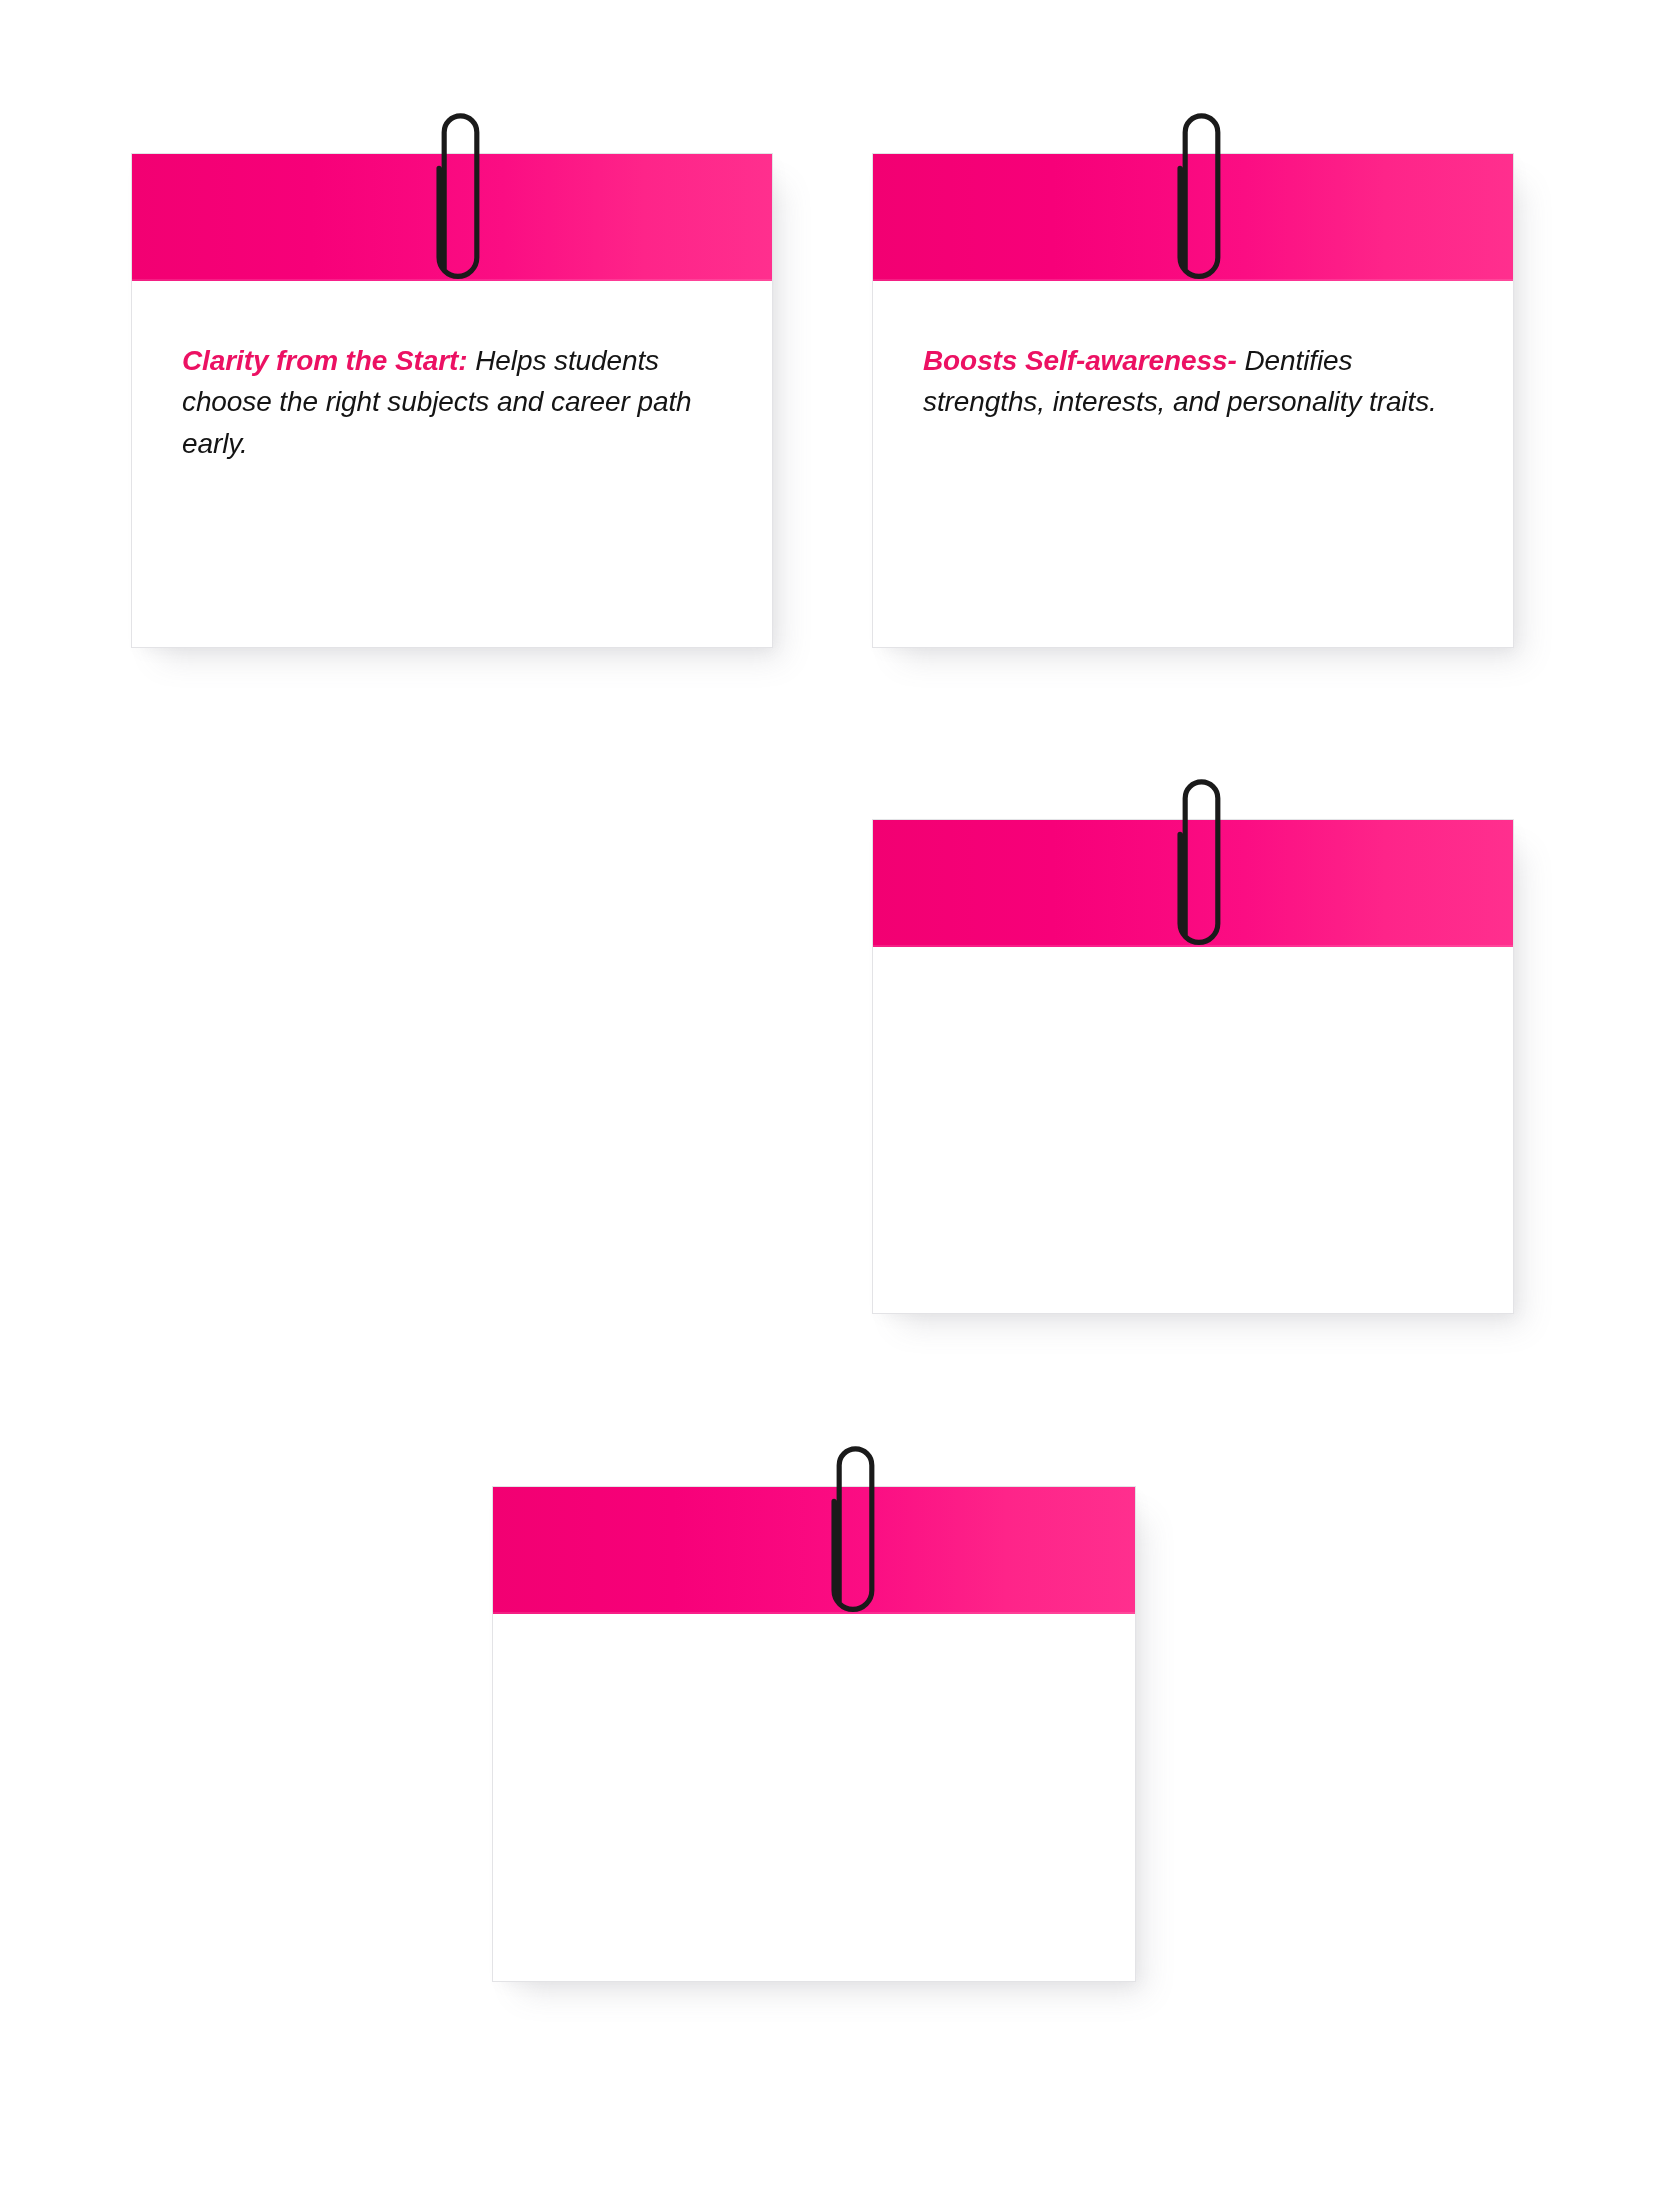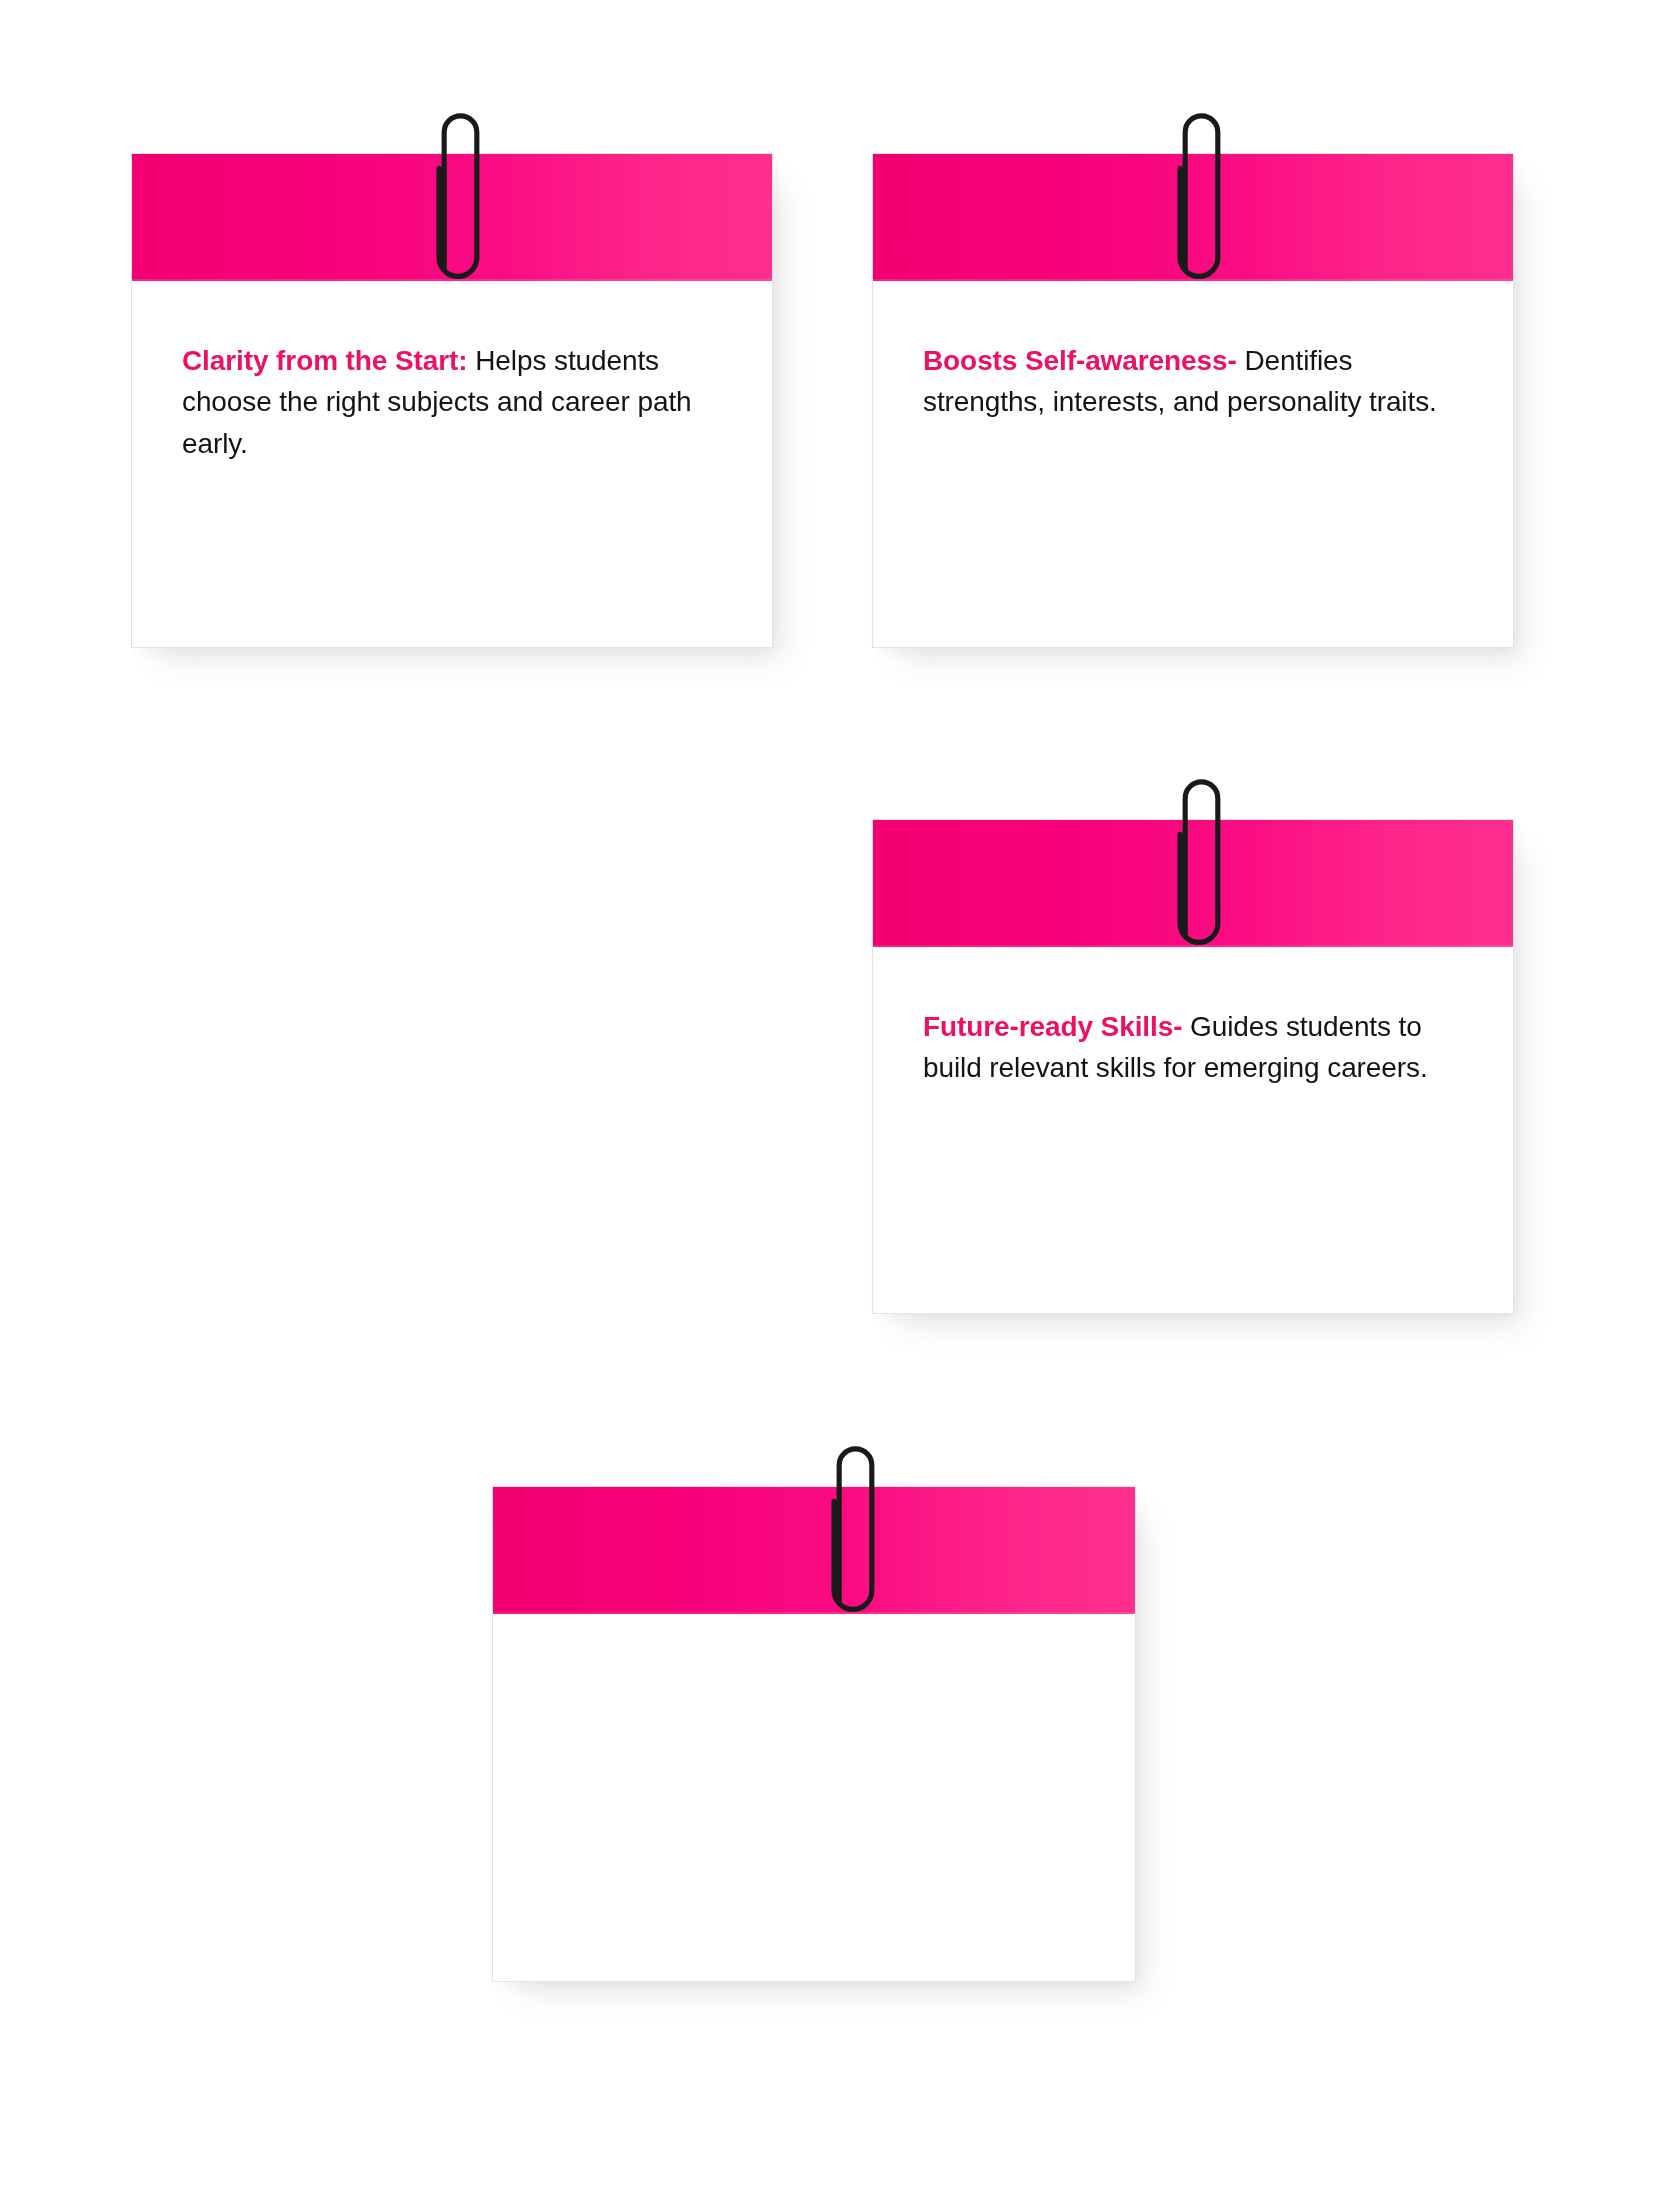--- a/index.html
+++ b/index.html
@@ -26,20 +26,21 @@
   .card {
     position: absolute;
     width: 642px;
     height: 495px;
     background: #ffffff;
     border: 0.9px solid #e3e3e6;
     box-sizing: border-box;
     box-shadow:
       19px 22.4px 29px -10.3px rgba(120,120,130,0.16),
       5.2px 6.9px 13.8px -5.2px rgba(120,120,130,0.10);
+    font-style: italic;
   }
 
   .card-header {
     position: absolute;
     top: 0;
     left: 0;
     right: 0;
     height: 127px;
     background: linear-gradient(90deg,
                 #f20072 0%,
@@ -140,25 +141,20 @@
   </div>
 
 
   <div class="card" id="card-4">
     <div class="card-header"></div>
     <div class="clip">
       <svg viewBox="0 0 78 230" xmlns="http://www.w3.org/2000/svg" aria-hidden="true">
         <path d="M20 196 L20 36 a19 19 0 0 1 38 0 L58 182 a22 22 0 0 1 -44 0 L14 78" fill="none" stroke="#1a1a1a" stroke-width="6" stroke-linecap="round" stroke-linejoin="round"></path>
       </svg>
     </div>
-    <div class="card-body">
-      <p class="card-text">
-        <span class="lead">Future-ready Skills-</span><span> Guides students to build relevant skills for emerging careers.</span>
-      </p>
-    </div>
   </div>
 
   <div class="card" id="card-5">
     <div class="card-header"></div>
     <div class="clip">
       <svg viewBox="0 0 78 230" xmlns="http://www.w3.org/2000/svg" aria-hidden="true">
         <path d="M20 196 L20 36 a19 19 0 0 1 38 0 L58 182 a22 22 0 0 1 -44 0 L14 78" fill="none" stroke="#1a1a1a" stroke-width="6" stroke-linecap="round" stroke-linejoin="round"></path>
       </svg>
     </div>
   </div>

